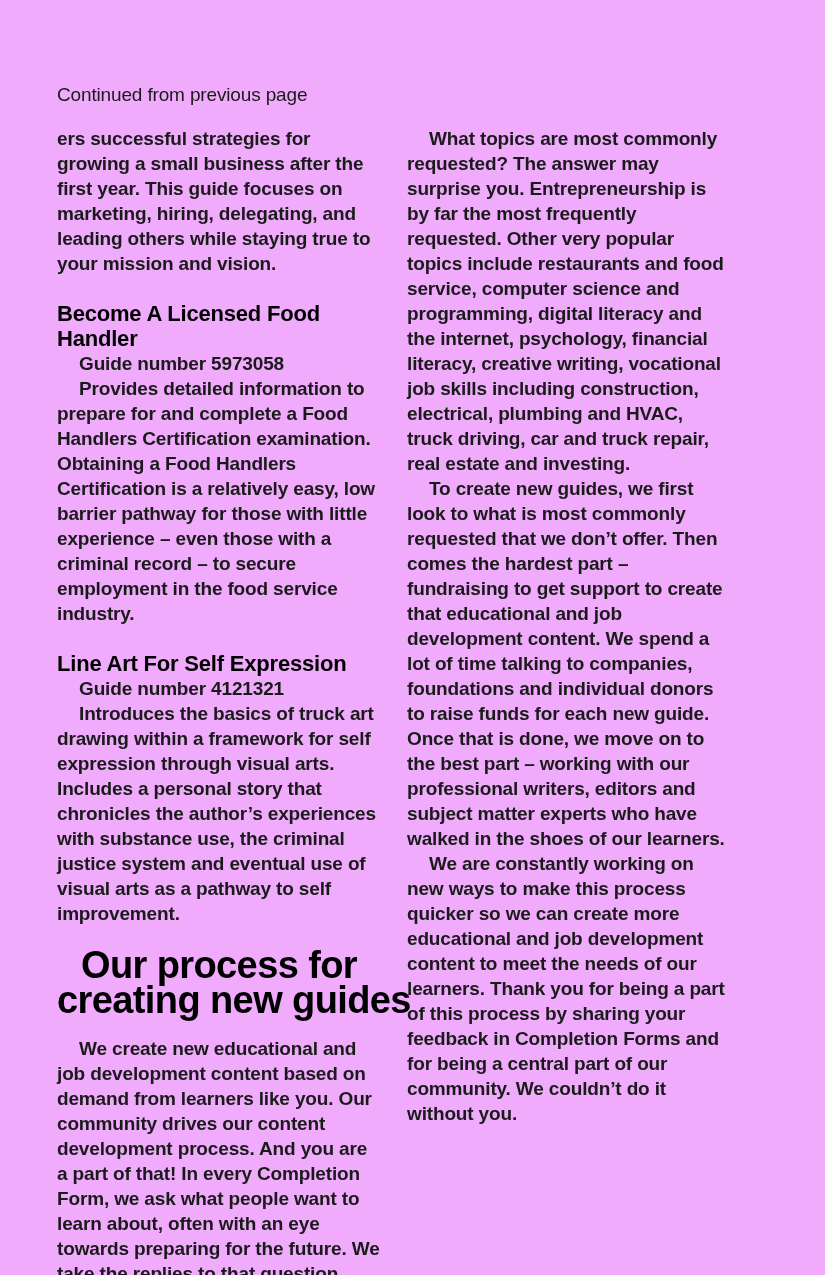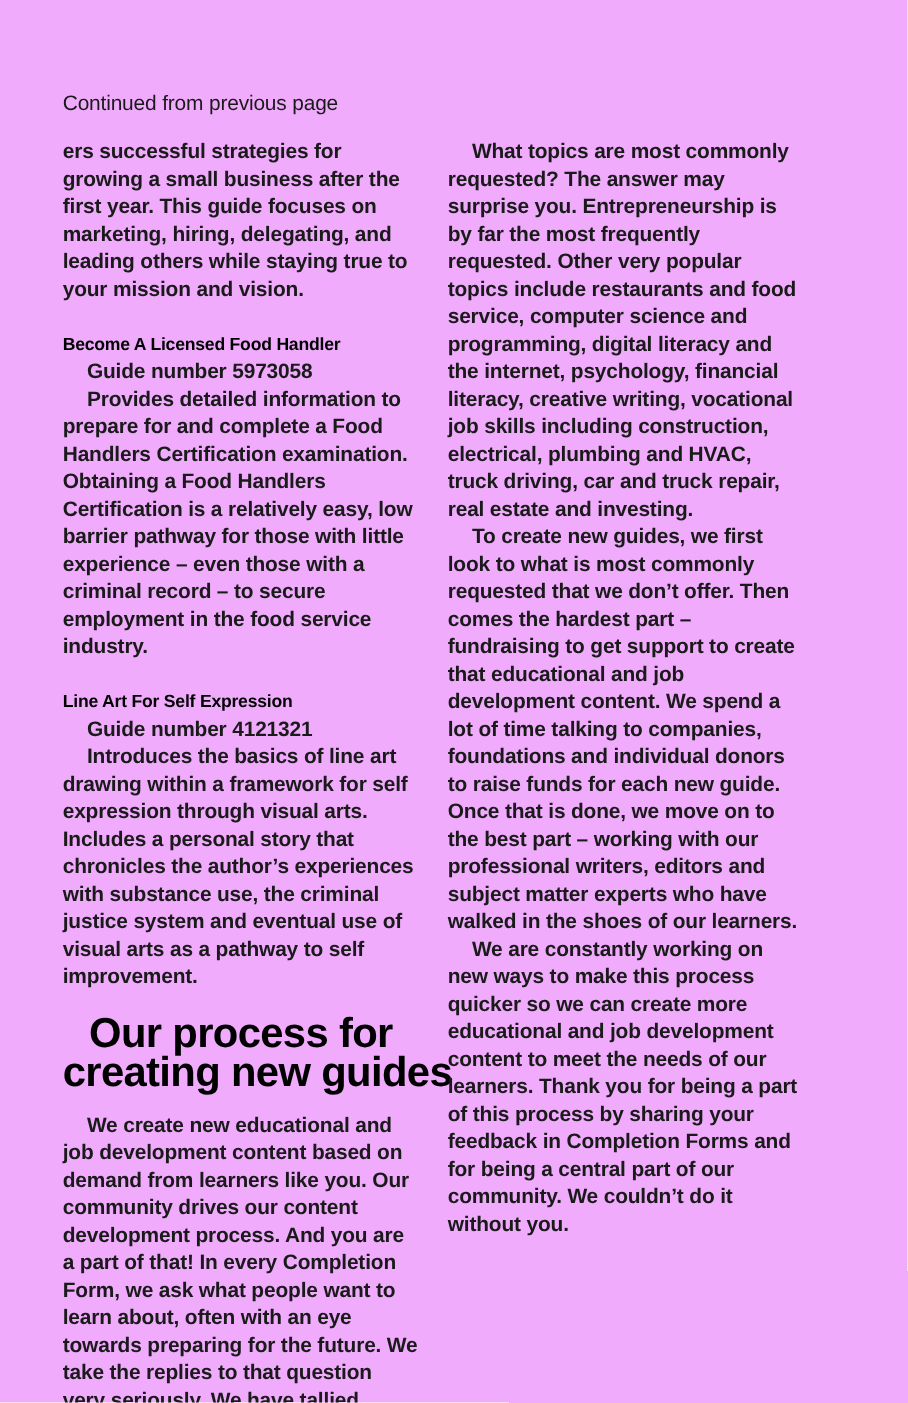--- a/index.html
+++ b/index.html
@@ -57,21 +57,21 @@
     hyphens: none;
     font-weight: bold;
   }
   p.body.indent {
     text-indent: 22px;
   }
   .gap-sm { height: 25px; }
 
   h3.subhead {
     margin: 0;
-    font-size: 16px;
+    font-size: 22px;
     line-height: 25px;
     font-weight: bold;
     letter-spacing: -0.2px;
     color: #000000;
   }
   h2.section-title {
     margin: 0;
     padding: 0;
     font-size: 38px;
     line-height: 35px;
@@ -102,21 +102,21 @@
       <div class="gap-sm"></div>
 
       <h3 class="subhead">Become A Licensed Food Handler</h3>
       <p class="body indent">Guide number 5973058</p>
       <p class="body indent">Provides detailed information to prepare for and complete a Food Handlers Certification examination. Obtaining a Food Handlers Certification is a relatively easy, low barrier pathway for those with little experience – even those with a criminal record – to secure employment in the food service industry.</p>
 
       <div class="gap-sm"></div>
 
       <h3 class="subhead">Line Art For Self Expression</h3>
       <p class="body indent">Guide number 4121321</p>
-      <p class="body indent">Introduces the basics of line art drawing within a framework for self expression through visual arts. Includes a personal story that chronicles the author’s experiences with substance use, the criminal justice system and eventual use of visual arts as a pathway to self improvement.</p>
+      <p class="body indent">Introduces the basics of truck art drawing within a framework for self expression through visual arts. Includes a personal story that chronicles the author’s experiences with substance use, the criminal justice system and eventual use of visual arts as a pathway to self improvement.</p>
 
       <div class="title-block">
         <h2 class="section-title">
           <span class="nowrap-line">Our process for</span><br>
           <span class="nowrap-line">creating new guides</span>
         </h2>
       </div>
 
       <p class="body indent">We create new educational and job development content based on demand from learners like you. Our community drives our content development process. And you are a part of that! In every Completion Form, we ask what people want to learn about, often with an eye towards preparing for the future. We take the replies to that question very seriously. We have tallied</p>
 

